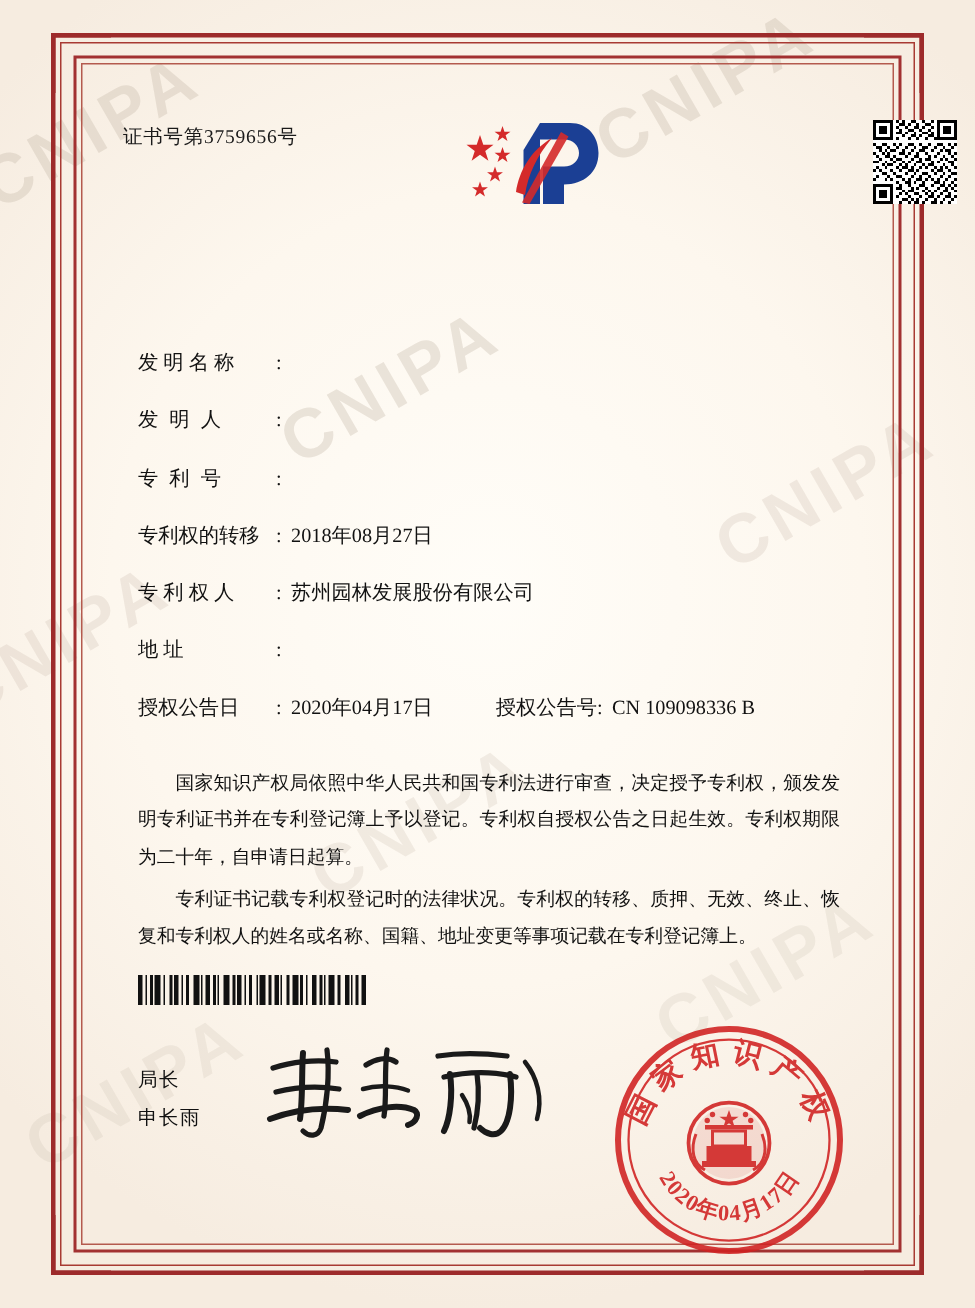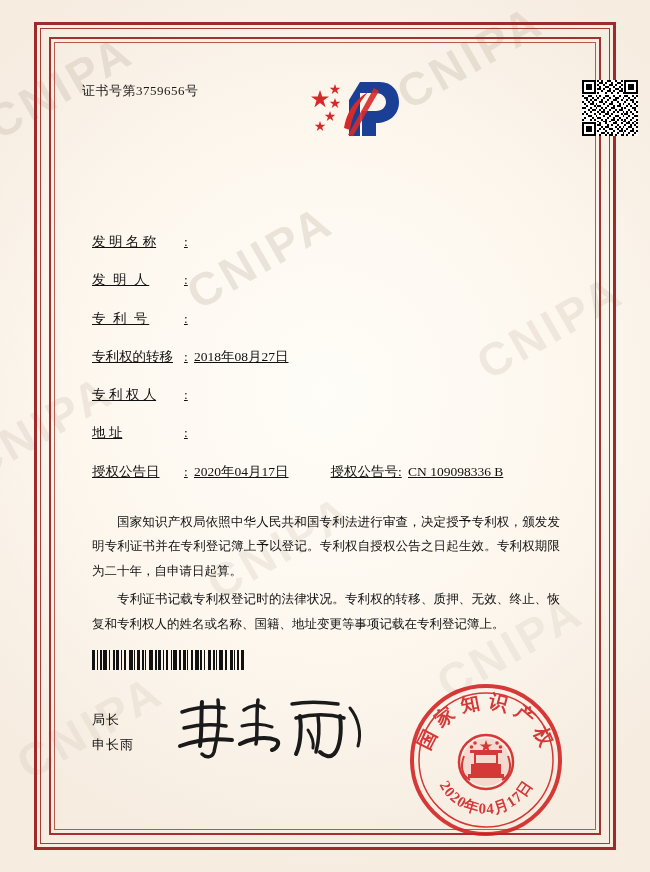--- a/index.html
+++ b/index.html
@@ -138,21 +138,20 @@
     top: 190px;
     width: 470px;
     font-size: 13.5px;
     color: #111;
   }
   .field-row {
     display: flex;
     align-items: baseline;
     margin-bottom: 18px;
     line-height: 1.5;
-    text-decoration: underline;
   }
   .field-label {
     width: 92px;
     flex: 0 0 92px;
     letter-spacing: 0px;
     white-space: nowrap;
   }
   .field-label.sp1 { letter-spacing: 2px; }
   .field-colon {
     flex: 0 0 10px;
@@ -528,20 +527,21 @@
         <span class="field-colon">:</span>
       </div>
       <div class="field-row">
         <span class="field-label">专利权的转移</span>
         <span class="field-colon">:</span>
         <span class="field-value">2018年08月27日</span>
       </div>
       <div class="field-row">
         <span class="field-label">专 利 权 人</span>
         <span class="field-colon">:</span>
+        <span class="field-value">苏州园林发展股份有限公司</span>
       </div>
       <div class="field-row">
         <span class="field-label">地 址</span>
         <span class="field-colon">:</span>
       </div>
       <div class="field-row dual">
         <span class="field-label">授权公告日</span>
         <span class="field-colon">:</span>
         <span class="field-value">2020年04月17日</span>
         <span class="field-sec-label">授权公告号</span>

